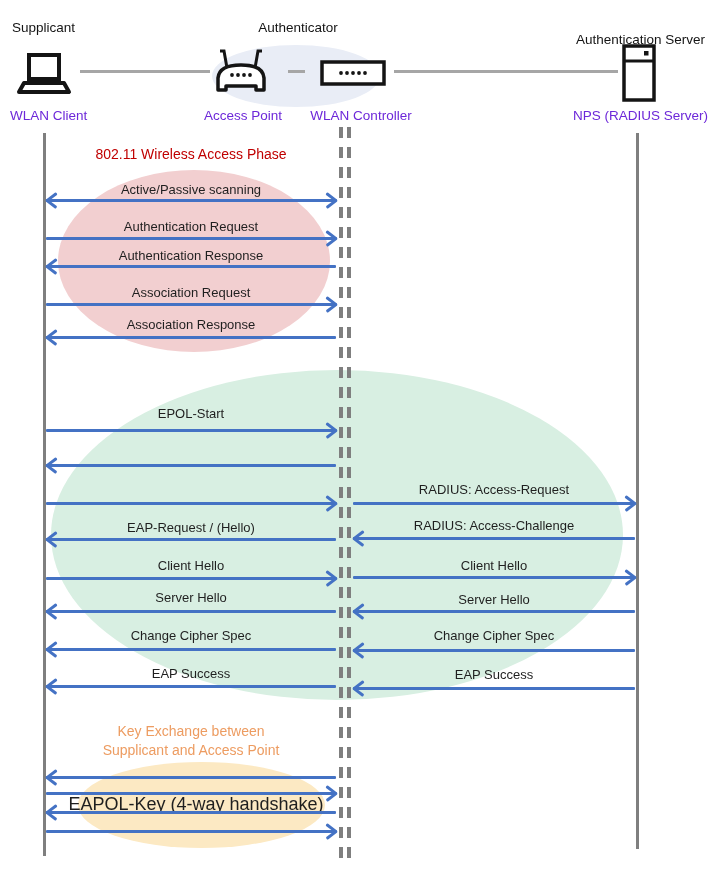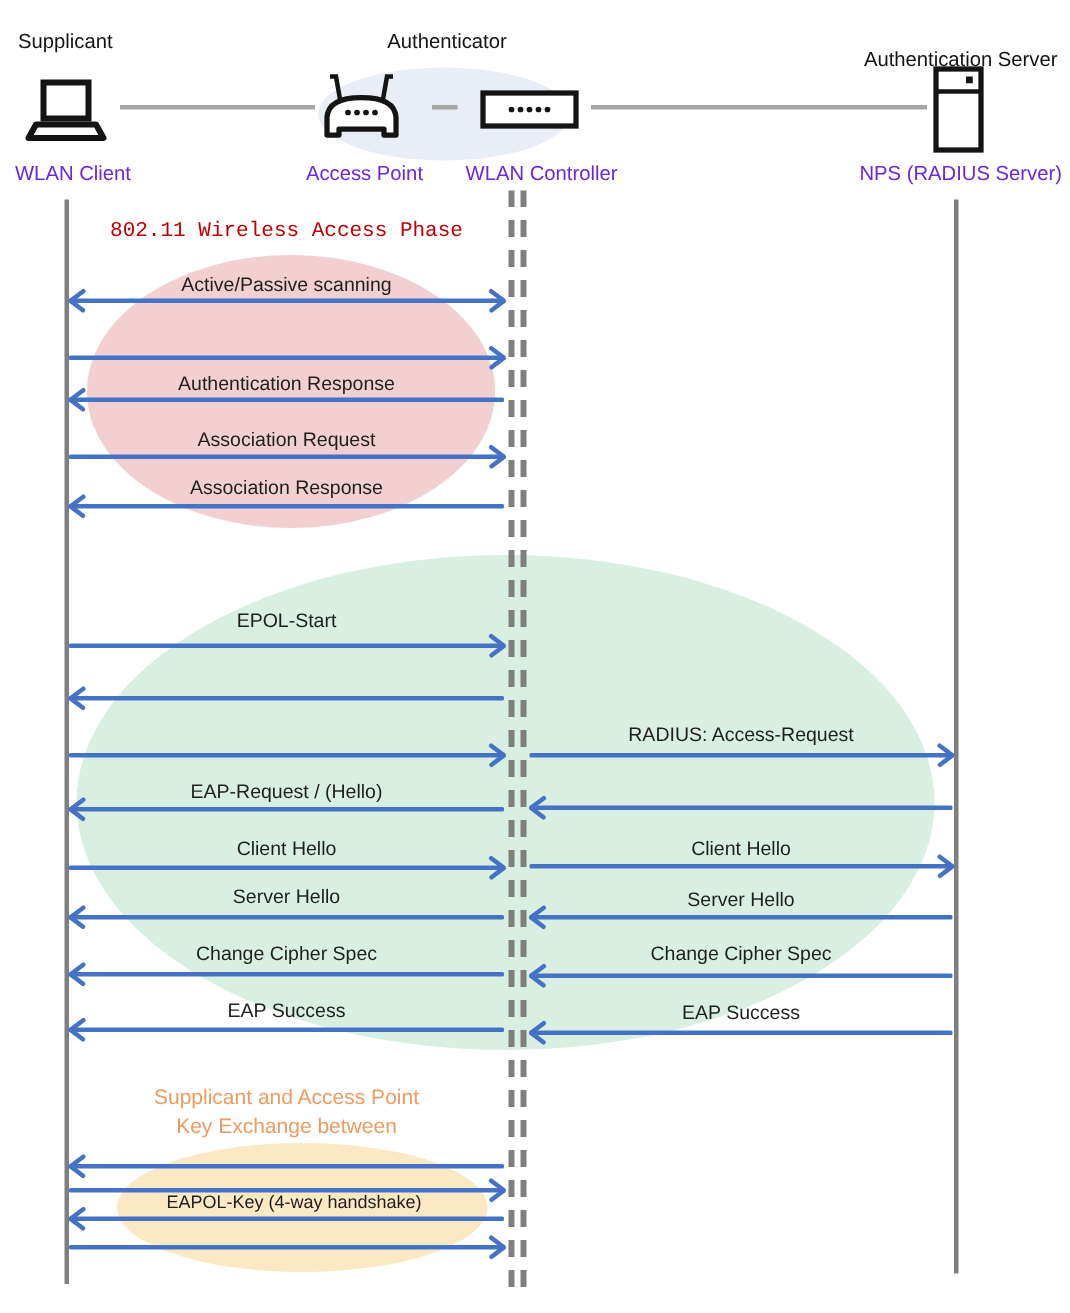--- a/index.html
+++ b/index.html
@@ -20,27 +20,27 @@
   .gold-ellipse  { left:78px;  top:762px; width:247px; height:86px;  background:#FCE9C3; }
   
   .lifeline { position:absolute; z-index:3; }
   .lifeline.solid  { width:3px; background:#7F7F7F; }
   .lifeline.dashed { width:4px;
     background:repeating-linear-gradient(to bottom,#7F7F7F 0 11px,transparent 11px 20px); }
   
   .connector { position:absolute; height:3px; background:#A6A6A6; z-index:0; }
   
   .phase-title { position:absolute; font-size:14px; z-index:4; white-space:nowrap; }
-  .pt-red    { color:#C00000;font-family:Liberation Mono, monospace; }
+  .pt-red    { color:#C00000; }
   .pt-green  { color:#45BE7E; }
   .pt-orange { color:#ED9C61; line-height:19px; white-space:normal; }
   
   .msg-label { position:absolute; font-size:13px; color:#1f1f1f; text-align:center;
                white-space:nowrap; z-index:4; }
-  .msg-label.big { font-size:12px; }
+  .msg-label.big { font-size:18px; }
   .msg-arrow { position:absolute; height:15px; z-index:5; }
   .msg-line  { position:absolute; left:1px; right:1px; top:6.2px; height:2.6px;
                background:#4472C4; border-radius:1px; }
   .head { position:absolute; top:0; width:14px; height:15px; }
   .head.hl { left:0; }
   .head.hr { right:0; }
   .head.hl::before,.head.hl::after {
     content:""; position:absolute; left:0.5px; top:6.2px; width:13px; height:2.6px;
     background:#4472C4; border-radius:1.2px; transform-origin:1px 50%; }
   .head.hl::before { transform:rotate(-37deg); }
@@ -107,31 +107,32 @@
   <div class="ellipse green-ellipse"></div>
   <div class="ellipse gold-ellipse"></div>
 
   <div class="lifeline solid" style="left:43px;top:133px;height:723px"></div>
   <div class="lifeline dashed" style="left:339px;top:127px;height:733px"></div>
   <div class="lifeline dashed" style="left:347px;top:127px;height:733px"></div>
   <div class="lifeline solid" style="left:636px;top:133px;height:716px"></div>
 
   <div class="phase-title pt-red center" style="left:45px;top:146px;width:292px">802.11 Wireless Access Phase</div>
   <div class="phase-title pt-orange center" style="left:45px;top:722px;width:292px">
+    <div>Key Exchange between</div>
     <div>Supplicant and Access Point</div>
-    <div>Key Exchange between</div>
   </div>
 
   <div class="msg-label" style="left:45px;top:182px;width:292px">Active/Passive scanning</div>
   <div class="msg-arrow" style="left:45px;top:193px;width:292px">
       <span class="head hl"></span>
       <span class="msg-line"></span>
       <span class="head hr"></span>
     </div>
 
+  <div class="msg-label" style="left:45px;top:219px;width:292px">Authentication Request</div>
   <div class="msg-arrow" style="left:45px;top:231px;width:292px">
       <span class="msg-line"></span>
       <span class="head hr"></span>
     </div>
 
   <div class="msg-label" style="left:45px;top:248px;width:292px">Authentication Response</div>
   <div class="msg-arrow" style="left:45px;top:259px;width:292px">
       <span class="head hl"></span>
       <span class="msg-line"></span>
     </div>
@@ -193,20 +194,21 @@
       <span class="head hl"></span>
       <span class="msg-line"></span>
     </div>
 
   <div class="msg-label" style="left:352px;top:482px;width:284px">RADIUS: Access-Request</div>
   <div class="msg-arrow" style="left:352px;top:496px;width:284px">
       <span class="msg-line"></span>
       <span class="head hr"></span>
     </div>
 
+  <div class="msg-label" style="left:352px;top:518px;width:284px">RADIUS: Access-Challenge</div>
   <div class="msg-arrow" style="left:352px;top:531px;width:284px">
       <span class="head hl"></span>
       <span class="msg-line"></span>
     </div>
 
   <div class="msg-label" style="left:352px;top:558px;width:284px">Client Hello</div>
   <div class="msg-arrow" style="left:352px;top:570px;width:284px">
       <span class="msg-line"></span>
       <span class="head hr"></span>
     </div>

